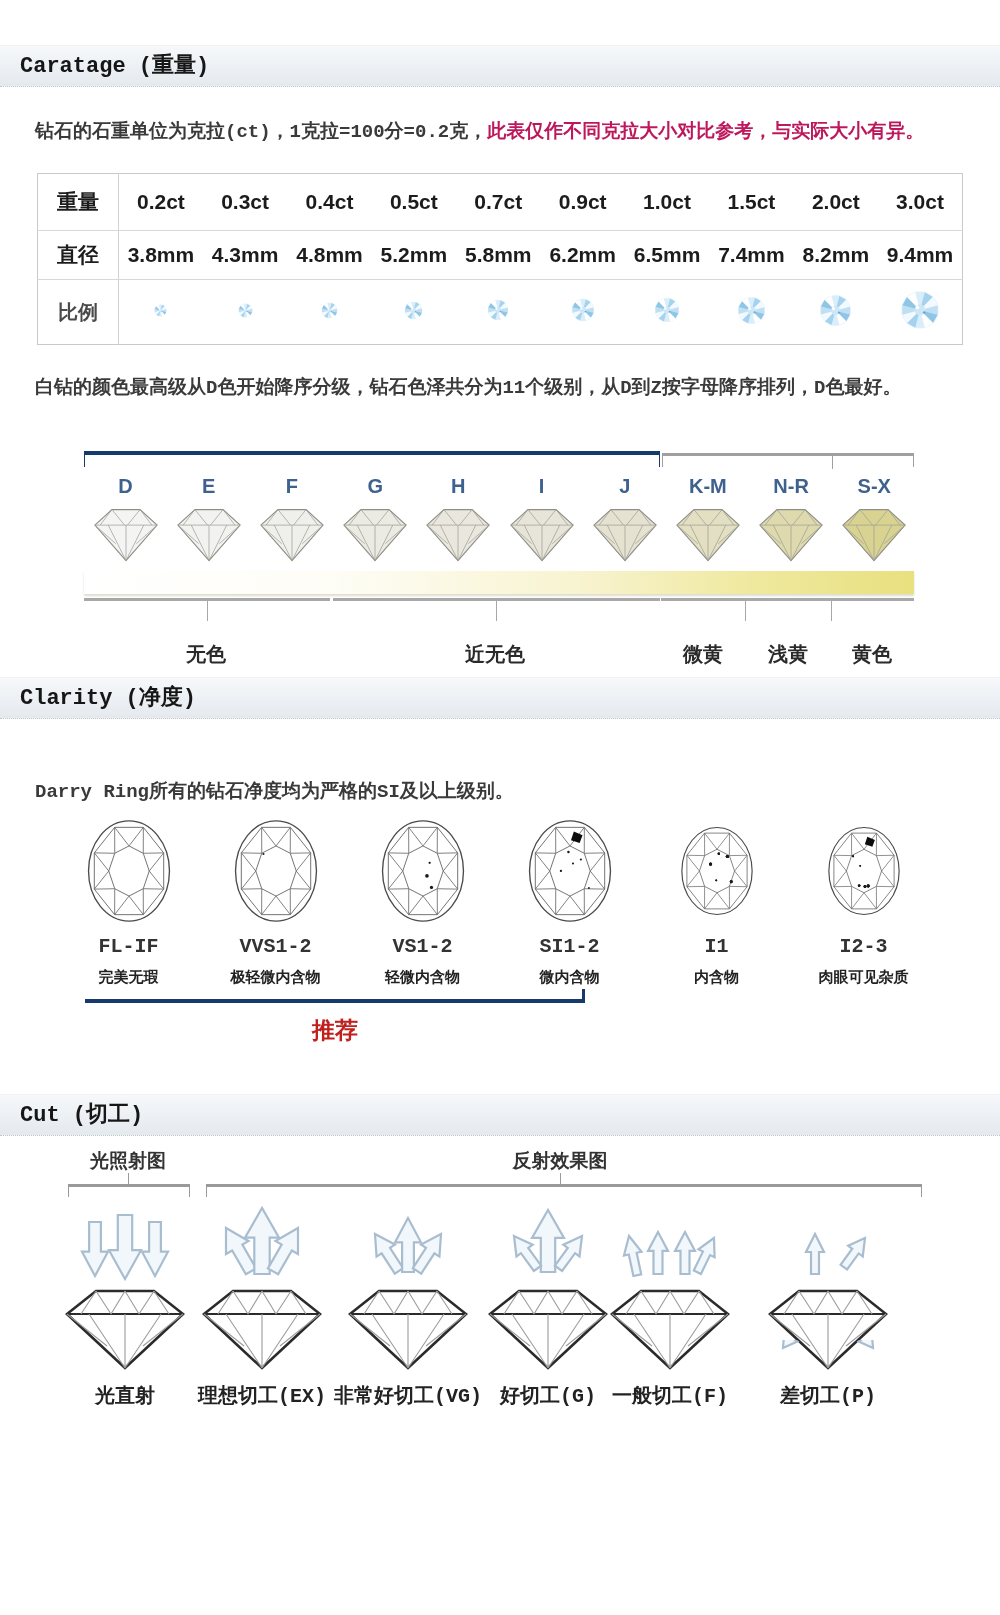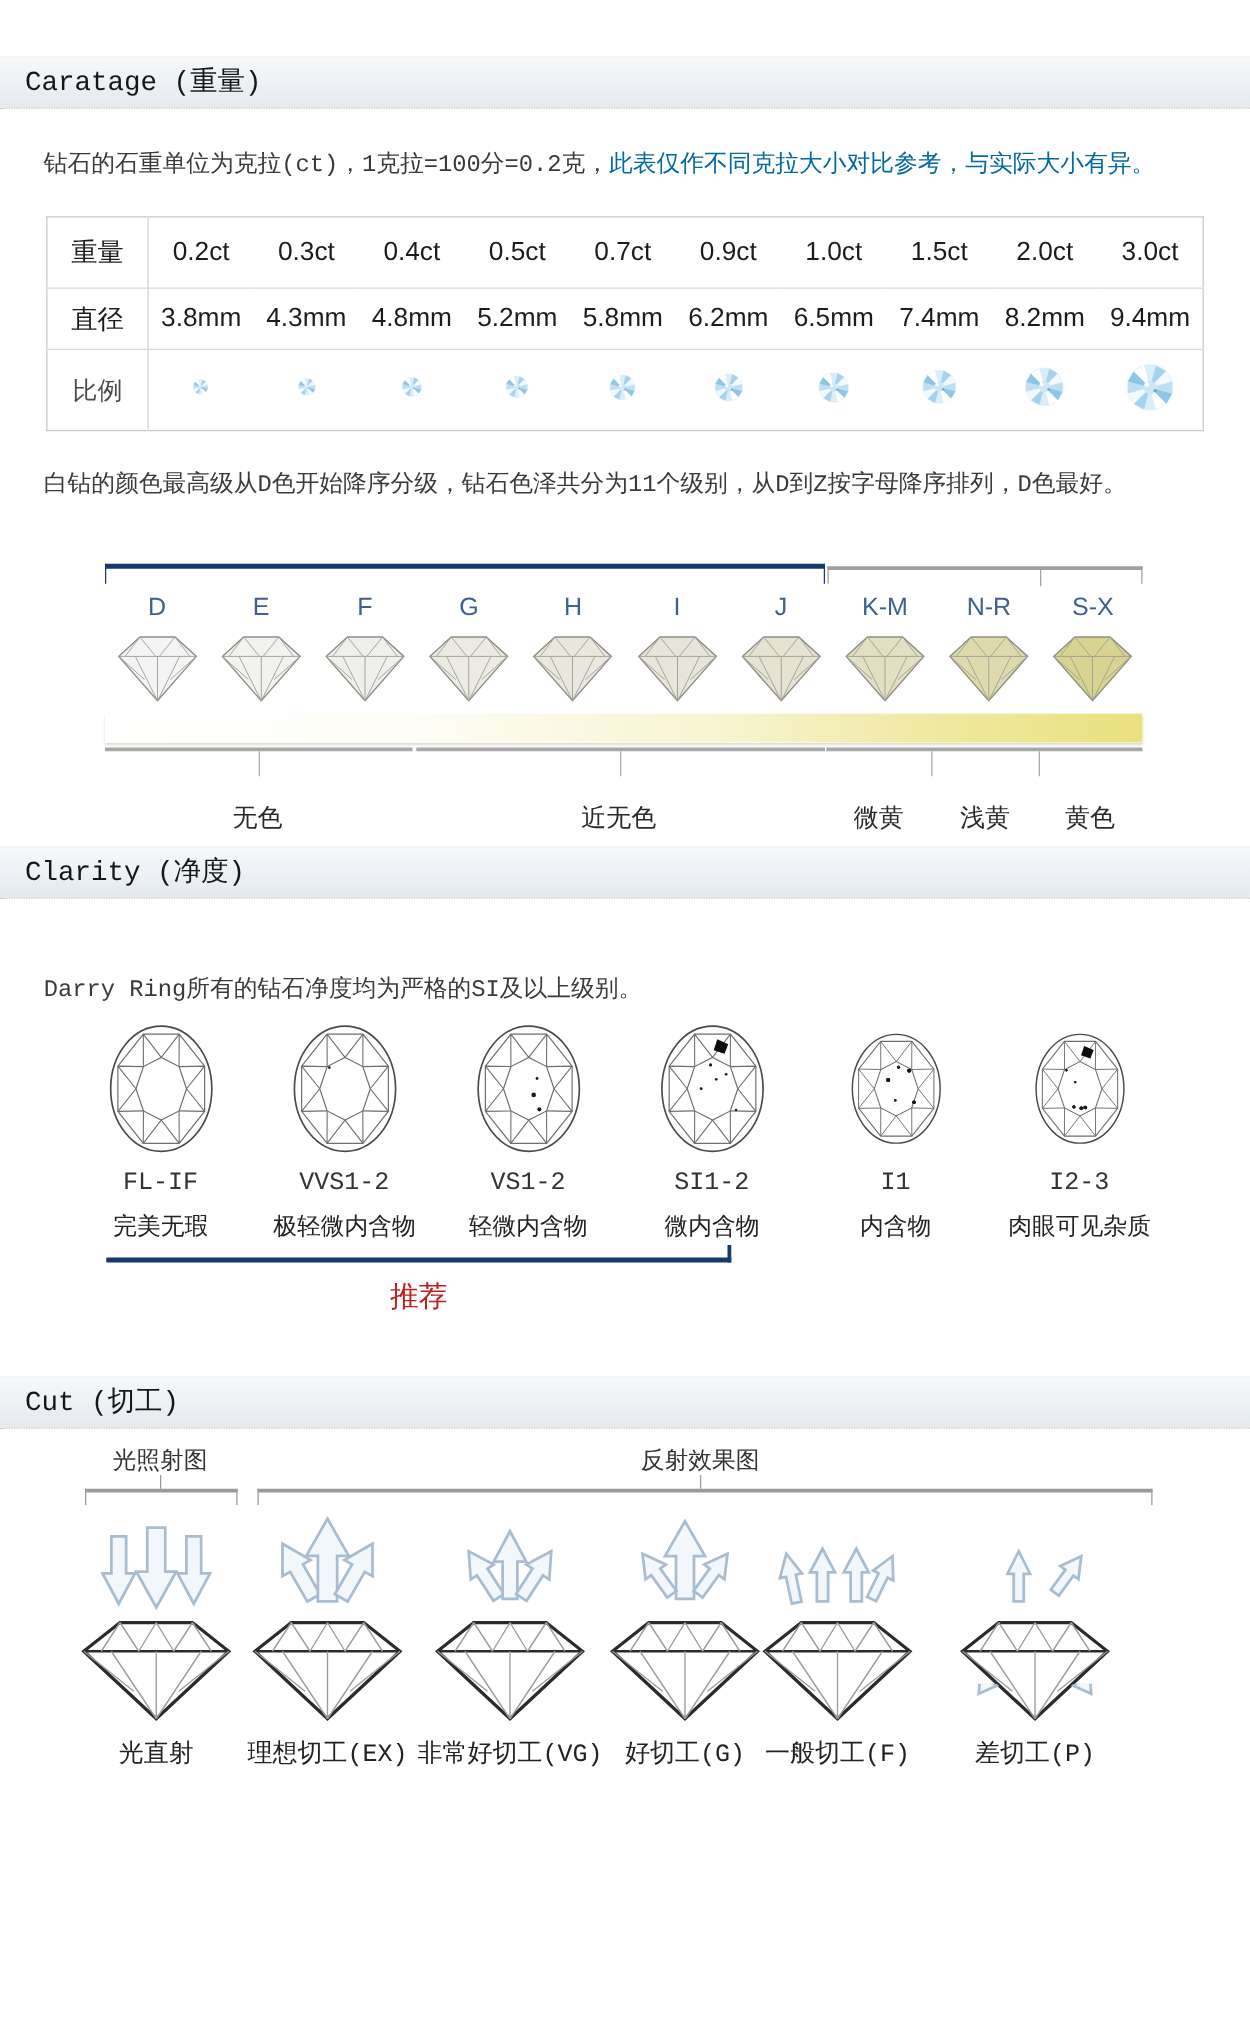--- a/index.html
+++ b/index.html
@@ -1,25 +1,25 @@
 <!DOCTYPE html>
 <html><head>
 <meta charset="utf-8">
 <style>
   html,body{margin:0;padding:0;background:#fff;}
   .page{position:relative;width:1000px;height:1522px;background:#fff;overflow:hidden;
-        font-family:"Liberation Sans","DejaVu Sans",sans-serif;color:#222;}
+        font-family:"Liberation Sans","DejaVu Sans",sans-serif;color:#222;font-weight:bold;}
   .sec-header{height:42px;line-height:42px;margin-top:0;
         background:linear-gradient(180deg,#f6f8fa 0%,#ecf0f4 55%,#e4e9ee 100%);
         border-top:1px solid #f2f2f2;border-bottom:1px dotted #c6c6c6;
         font-family:"Liberation Mono","DejaVu Sans Mono",monospace;
         font-size:22px;color:#161616;padding-left:20px;box-sizing:border-box;}
   .para{margin:0;padding:0 35px;font-size:19px;line-height:34px;color:#3a3a3a;
         font-family:"Liberation Mono","DejaVu Sans Mono",monospace;}
-  .red{color:#0369a1;}
+  .red{color:#be185d;}
   
   .ct-table{width:926px;margin:24px 0 0 37px;border-collapse:collapse;border:1px solid #c9c9c9;table-layout:fixed;}
   .ct-table td{border:none;text-align:center;vertical-align:middle;}
   .ct-rowhead{width:78px;border-right:1px solid #d2d2d2 !important;
         font-family:"Liberation Mono","DejaVu Sans Mono",monospace;font-size:20px;color:#4a4a4a;}
   .ct-r1 td{height:54px;border-bottom:1px solid #d8d8d8;font-size:21px;color:#1c1c1c;}
   .ct-r2 td{height:46px;border-bottom:1px solid #d8d8d8;font-size:21px;color:#1c1c1c;}
   .ct-r3 td{height:62px;}
   
   .colour-diagram{position:relative;width:832px;height:212px;margin:40px 0 0 84px;}
@@ -37,21 +37,21 @@
         box-shadow:0 2px 2px rgba(120,115,60,0.25);}
   .col-seg{position:absolute;top:153px;height:22px;box-sizing:border-box;border-top:3px solid #a8a8a8;}
   .col-seg .mid{position:absolute;top:0;width:1px;height:20px;background:#a8a8a8;}
   .col-cat{position:absolute;top:196px;transform:translateX(-50%);font-size:20px;color:#2a2a2a;white-space:nowrap;
         font-family:"Liberation Mono","DejaVu Sans Mono",monospace;}
   
   .clarity-row{display:flex;margin:10px 0 0 55px;}
   .cl-item{flex:0 0 147px;text-align:center;}
   .cl-svg{height:104px;display:flex;align-items:center;justify-content:center;}
   .cl-code{margin-top:12px;font-size:20px;color:#333;font-family:"Liberation Mono","DejaVu Sans Mono",monospace;}
-  .cl-cn{margin-top:10px;font-size:19px;color:#222;white-space:nowrap;
+  .cl-cn{margin-top:10px;font-size:15px;color:#222;white-space:nowrap;
         font-family:"Liberation Mono","DejaVu Sans Mono",monospace;}
   .cl-underline{position:relative;width:500px;height:4px;margin:12px 0 0 85px;background:#173a6d;}
   .cl-underline .uptick{position:absolute;right:0;bottom:0;width:3px;height:14px;background:#173a6d;}
   .cl-recommend{width:500px;margin:12px 0 0 85px;text-align:center;font-size:23px;color:#c0201d;
         font-family:"Liberation Mono","DejaVu Sans Mono",monospace;}
   
   .cut-diagram{position:relative;width:1000px;height:300px;margin-top:12px;}
   .cut-glabel{position:absolute;top:0;transform:translateX(-50%);font-size:19px;color:#333;white-space:nowrap;
         font-family:"Liberation Mono","DejaVu Sans Mono",monospace;}
   .cut-gtick{position:absolute;top:25px;width:1px;height:11px;background:#9a9a9a;}

